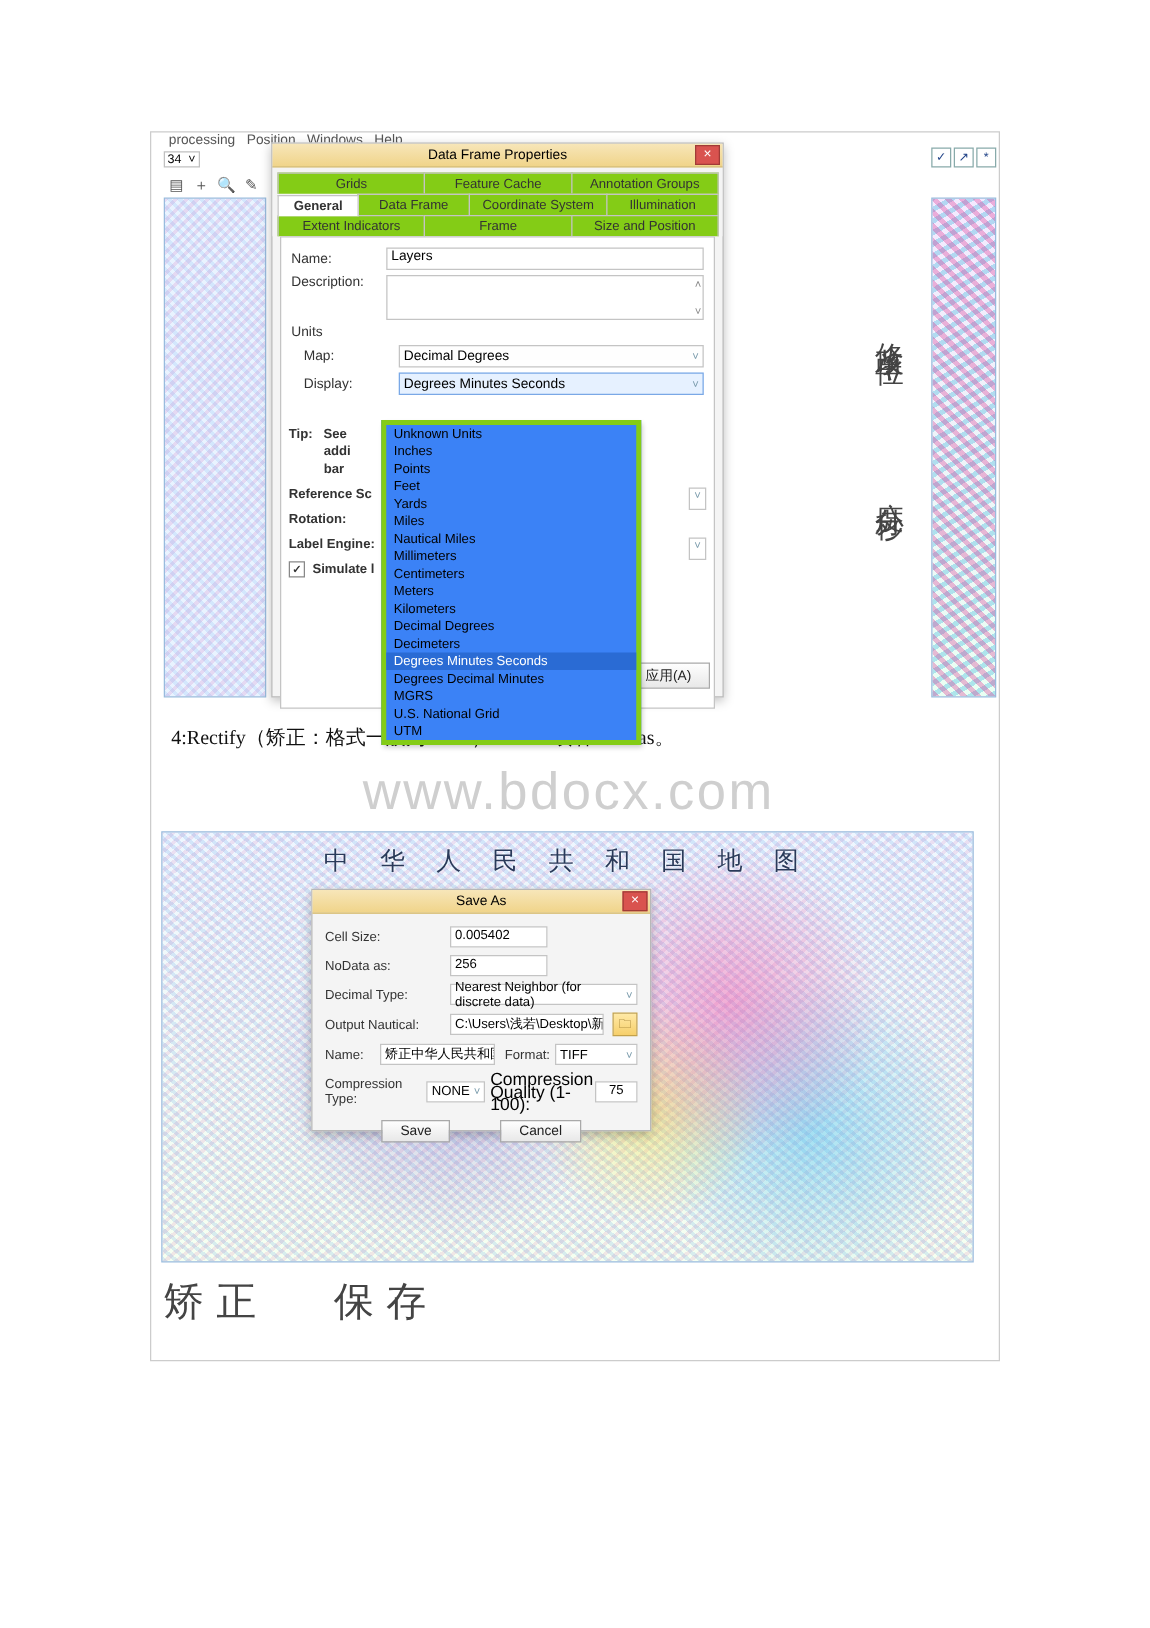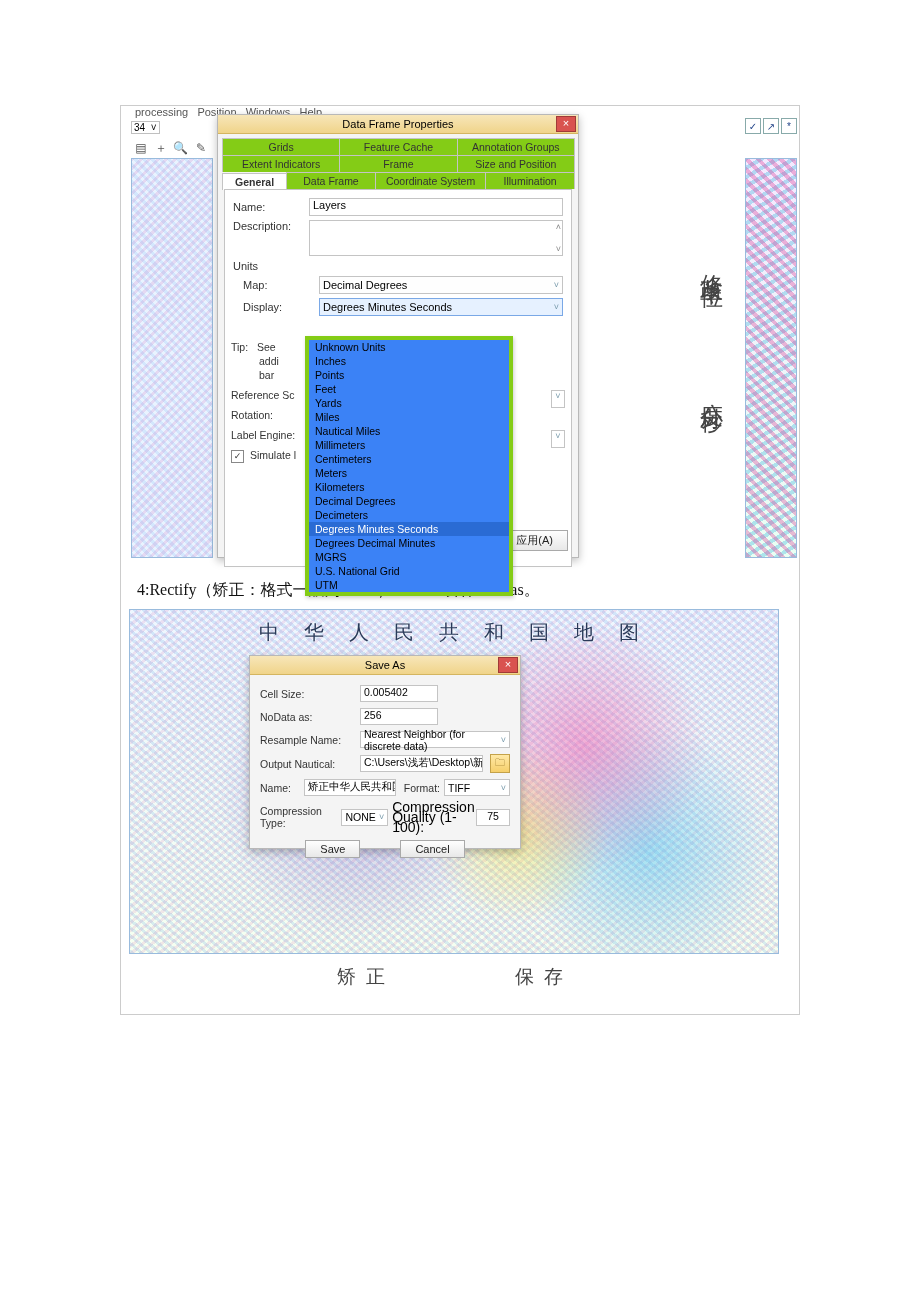--- a/index.html
+++ b/index.html
@@ -175,20 +175,21 @@
     font-size: 10.5px;
     white-space: nowrap;
   }
   .dropdown .opt.sel {
     background:#2a6bd4; color:#fff;
   }
   .side-truncs {
     position:absolute; left: 6px; top: 150px;
     font-size:10.5px; line-height: 14px; color:#333;
     width:80px;
+    font-weight:bold;
   }
   .checkbox {
     width:11px;height:11px;border:1px solid #888;display:inline-flex;align-items:center;justify-content:center;font-size:9px;margin-right:3px;background:#fff;
   }
   .dlg-buttons {
     position:absolute; bottom: 6px; right: 10px;
     display:flex; gap:10px;
   }
   .btn {
     border:1px solid #a9a9a9;
@@ -261,24 +262,24 @@
   .dlg2 .row2 { display:flex; align-items:center; margin-bottom:6px; gap:4px;}
   .dlg2 .lab { width: 96px; color:#333;}
   .dlg2 .inps { border:1px solid #c4c4c4; height:15px; padding:0 3px; background:#fff; font-size:10.5px;}
   .dlg2 .sel { display:flex;align-items:center;justify-content:space-between;}
   .folder-btn {
     width:18px;height:17px;border:1px solid #c4a24a;background:linear-gradient(#ffe9a6,#f6cf6b);margin-left:3px;font-size:10px;display:flex;align-items:center;justify-content:center;color:#7a5a10;
   }
   .dlg2 .btnrow { display:flex; justify-content:center; gap:40px; margin-top:8px;}
   .bottom-labels {
     display:flex;
-    justify-content:center;
-    gap: 120px;
+    justify-content:flex-start;
+    gap: 52px;
     font-family:"SimSun","Songti SC",serif;
-    font-size: 19px;
+    font-size: 32px;
     color:#444;
     margin: 10px 0 4px 0;
     letter-spacing: 10px;
   }
 </style>
 </head>
 <body>
 
 <div class="page">
   <div class="inner-frame">
@@ -316,29 +317,29 @@
           <span>Data Frame Properties</span>
           <span class="close">×</span>
         </div>
         <div class="tabs">
           <div class="tab-row">
             <div class="tab" style="flex:1;text-align:center">Grids</div>
             <div class="tab" style="flex:1;text-align:center">Feature Cache</div>
             <div class="tab" style="flex:1;text-align:center">Annotation Groups</div>
           </div>
           <div class="tab-row">
-            <div class="tab row2" style="flex:1;text-align:center">Extent Indicators</div>
-            <div class="tab row2" style="flex:1;text-align:center">Frame</div>
-            <div class="tab row2" style="flex:1;text-align:center">Size and Position</div>
-          </div>
-          <div class="tab-row">
             <div class="tab active" style="text-align:center;padding:2px 12px">General</div>
             <div class="tab" style="flex:1;text-align:center">Data Frame</div>
             <div class="tab" style="flex:1;text-align:center">Coordinate System</div>
             <div class="tab" style="flex:1;text-align:center">Illumination</div>
+          </div>
+          <div class="tab-row">
+            <div class="tab row2" style="flex:1;text-align:center">Extent Indicators</div>
+            <div class="tab row2" style="flex:1;text-align:center">Frame</div>
+            <div class="tab row2" style="flex:1;text-align:center">Size and Position</div>
           </div>
         </div>
 
         <div class="tab-body">
           <div class="form-row">
             <span class="form-label">Name:</span>
             <span class="inp">Layers</span>
           </div>
           <div class="form-row" style="align-items:flex-start">
             <span class="form-label">Description:</span>
@@ -406,41 +407,42 @@
 
         <div class="dlg-buttons">
           <span class="btn">确定</span>
           <span class="btn">取消</span>
           <span class="btn">应用(A)</span>
         </div>
       </div>
     </div>
 
     <div class="midtext">4:Rectify（矫正：格式一般为 TIFF）→save 或者 save as。</div>
+    <div class="watermark">www.bdocx.com</div>
 
     <div class="fig2">
       <div class="map-full"></div>
       <div class="map-banner">中 华 人 民 共 和 国 地 图</div>
 
       <div class="dlg dlg2">
         <div class="titlebar">
           <span>Save As</span>
           <span class="close">×</span>
         </div>
         <div class="body">
           <div class="row2">
             <span class="lab">Cell Size:</span>
             <span class="inps" style="width:70px">0.005402</span>
           </div>
           <div class="row2">
             <span class="lab">NoData as:</span>
             <span class="inps" style="width:70px">256</span>
           </div>
           <div class="row2">
-            <span class="lab">Resample Name:</span>
+            <span class="lab">Decimal Type:</span>
             <span class="inps sel" style="flex:1">
               <span>Nearest Neighbor (for discrete data)</span>
               <span style="font-size:9px;color:#79a">˅</span>
             </span>
           </div>
           <div class="row2">
             <span class="lab">Output Nautical:</span>
             <span class="inps" style="flex:1;overflow:hidden;white-space:nowrap">C:\Users\浅若\Desktop\新建文件夹\Ne</span>
             <span class="folder-btn">🗀</span>
           </div>

